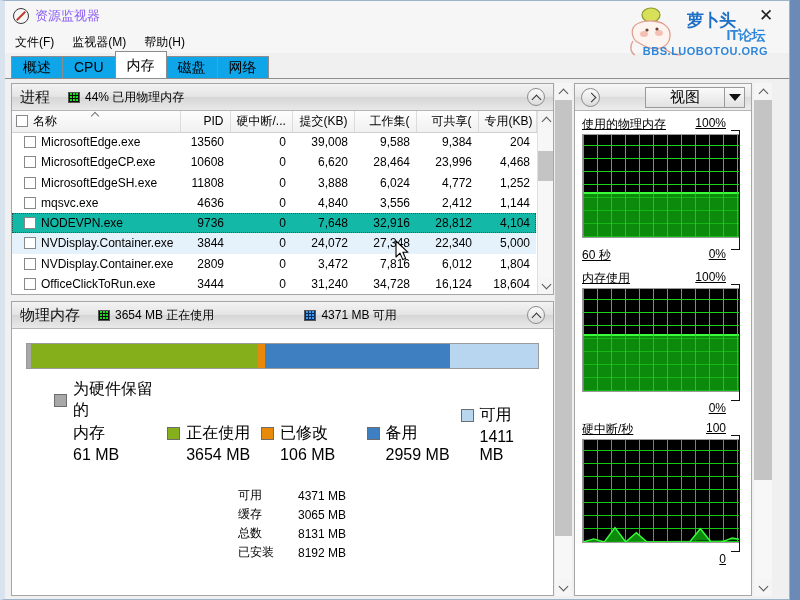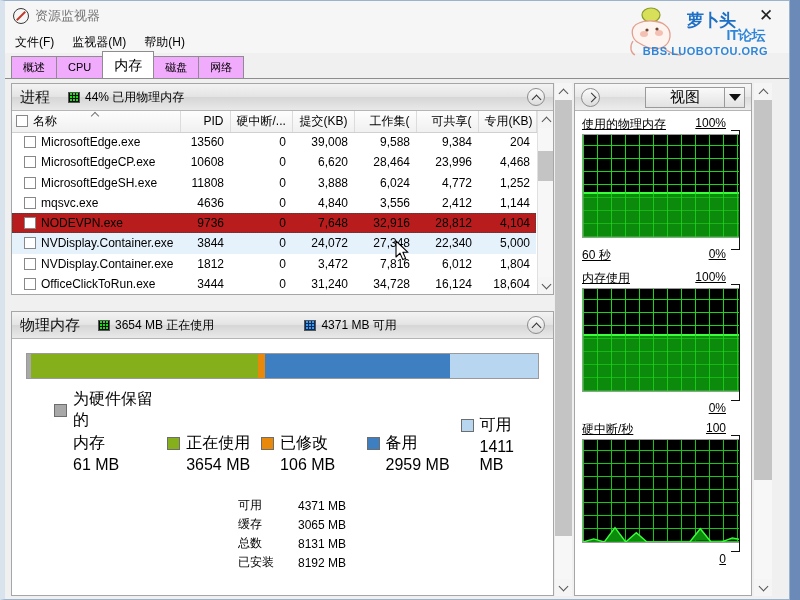--- a/index.html
+++ b/index.html
@@ -35,21 +35,21 @@
   #app-icon {
     width: 16px; height: 16px; border-radius: 50%;
     border: 1.6px solid #3a3a3a; position: relative;
     margin-right: 6px; flex: 0 0 16px;
   }
   #app-icon::after {
     content:""; position:absolute; left:1px; top:6px;
     width:12px; height:2px; background:#c0392b;
     transform: rotate(-45deg);
   }
-  #title-text { font-size: 13px; color:#737373; }
+  #title-text { font-size: 13px; color:#8b5cf6; }
 
   #closebtn {
     position: absolute; right: 12px; top: 5px;
     width: 22px; height: 20px; line-height: 20px;
     text-align: center; font-size: 17px; color: #222;
     cursor: pointer; z-index: 40;
   }
 
   
   #watermark {
@@ -84,39 +84,39 @@
   .menuitem { cursor: default; color:#000; }
 
   
   #tabstrip {
     flex: 0 0 26px; height: 26px; position: relative;
     padding-left: 6px; display: flex; align-items: flex-end;
     border-bottom: 1px solid #8d8d8d;
     background: #f0f0f0;
   }
   .tab {
-    font-size: 11px; padding: 2px 11px 3px 11px;
+    font-size: 14px; padding: 2px 11px 3px 11px;
     border: 1px solid #8d8d8d; border-bottom: none;
-    background: #f0abfc; margin-right: -1px;
+    background: #0ea5e9; margin-right: -1px;
     position: relative; cursor: pointer; color:#000;
     height: 22px; line-height: 17px;
   }
   .tab.active {
     background: #fff; height: 27px; line-height: 20px;
     z-index: 5; font-size: 14px; padding-top:3px;
   }
 
   
   #bodyarea {
     flex: 1 1 auto; display: flex; position: relative;
     background: #f0f0f0; padding: 4px 3px 3px 6px; gap: 0;
   }
   #leftcol {
     width: 543px; position: relative;
-    display: flex; flex-direction: column; gap: 16px;
+    display: flex; flex-direction: column; gap: 6px;
   }
   #leftscroll {
     width: 17px; background: #f0f0f0;
     border-left: 1px solid #ededed;
     display:flex; flex-direction:column;
     position: relative;
   }
   #rightcol {
     flex: 1 1 auto; margin-left: 3px;
     display: flex; position: relative;
@@ -179,21 +179,21 @@
   }
   table.proc th.numcol { text-align: right; }
   table.proc th.namecol { text-align: left; padding-left: 4px; }
   table.proc td {
     font-size: 12px; height: 20px; padding: 0 6px;
     white-space: nowrap; overflow: hidden; color:#000;
   }
   table.proc td.numcol { text-align: right; }
   table.proc td.namecol { text-align: left; padding-left: 12px; }
   tr.hover-row { background: #e5f1fb; }
-  tr.sel-row { background: #b91c1c; outline: 1px dotted #444; outline-offset:-1px; }
+  tr.sel-row { background: #14b8a6; outline: 1px dotted #444; outline-offset:-1px; }
   .cb {
     width: 12px; height: 12px; border: 1px solid #888;
     background:#fff; display:inline-block;
     vertical-align: -2px; margin-right: 5px;
   }
   .sortmark {
     position:absolute; left: 50%; top: 1px; margin-left:-4px;
     width:7px; height:5px;
   }
   .sortmark::after{
@@ -455,21 +455,21 @@
                   <td class="namecol"><span class="cb"></span><span>NVDisplay.Container.exe</span></td>
                   <td class="numcol">3844</td>
                   <td class="numcol">0</td>
                   <td class="numcol">24,072</td>
                   <td class="numcol">27,348</td>
                   <td class="numcol">22,340</td>
                   <td class="numcol">5,000</td>
                 </tr>
                 <tr>
                   <td class="namecol"><span class="cb"></span><span>NVDisplay.Container.exe</span></td>
-                  <td class="numcol">1812</td>
+                  <td class="numcol">2809</td>
                   <td class="numcol">0</td>
                   <td class="numcol">3,472</td>
                   <td class="numcol">7,816</td>
                   <td class="numcol">6,012</td>
                   <td class="numcol">1,804</td>
                 </tr>
                 <tr>
                   <td class="namecol"><span class="cb"></span><span>OfficeClickToRun.exe</span></td>
                   <td class="numcol">3444</td>
                   <td class="numcol">0</td>

